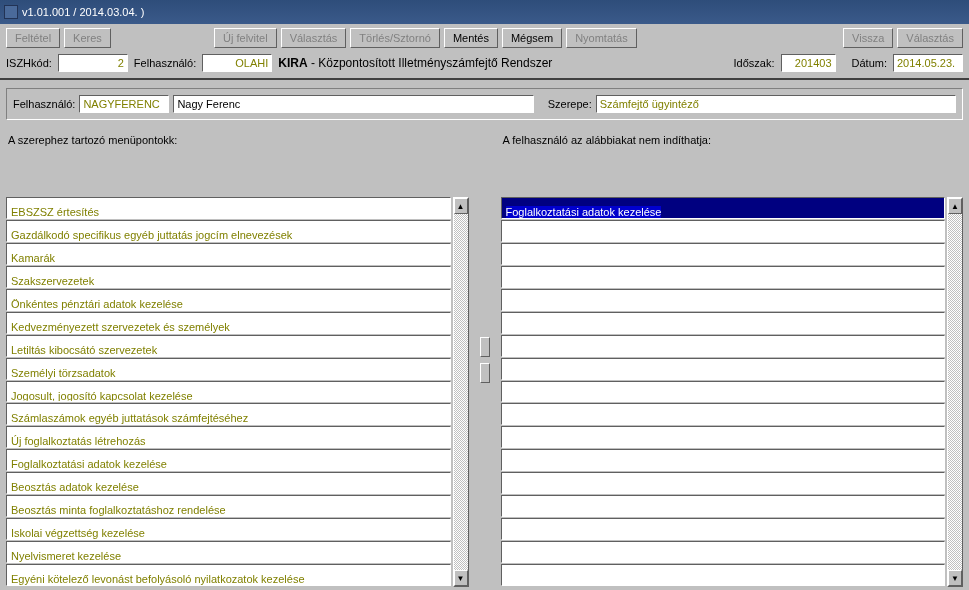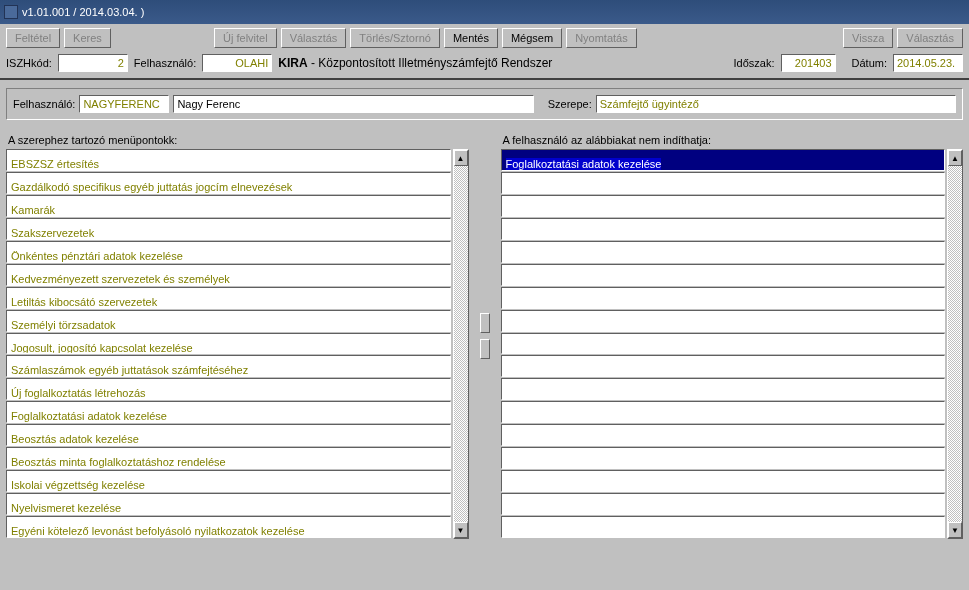--- a/index.html
+++ b/index.html
@@ -87,21 +87,21 @@
     display: flex;
     align-items: center;
     gap: 4px;
   }
   .user-row .inp { color: #808000; }
   .lists-area {
     display: flex;
     gap: 10px;
     padding: 6px 6px 6px 6px;
   }
-  .list-col { flex: 1; display: flex; flex-direction: column; }
+  .list-col { flex: 1; display: flex; flex-direction: column; gap: 48px; }
   .list-title { color: #000; font-size: 11px; margin: 2px 0 3px 2px; }
   .list-wrap {
     display: flex;
     height: 390px;
   }
   .list-body {
     flex: 1;
     display: flex;
     flex-direction: column;
     gap: 0px;

